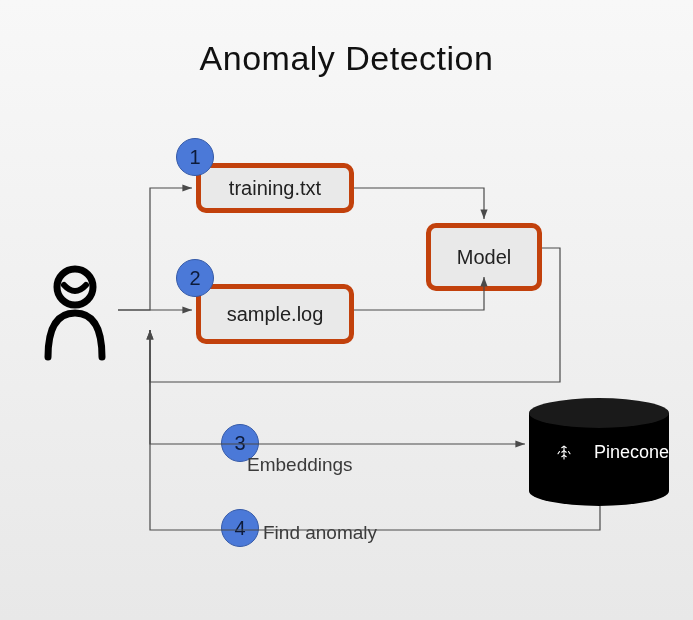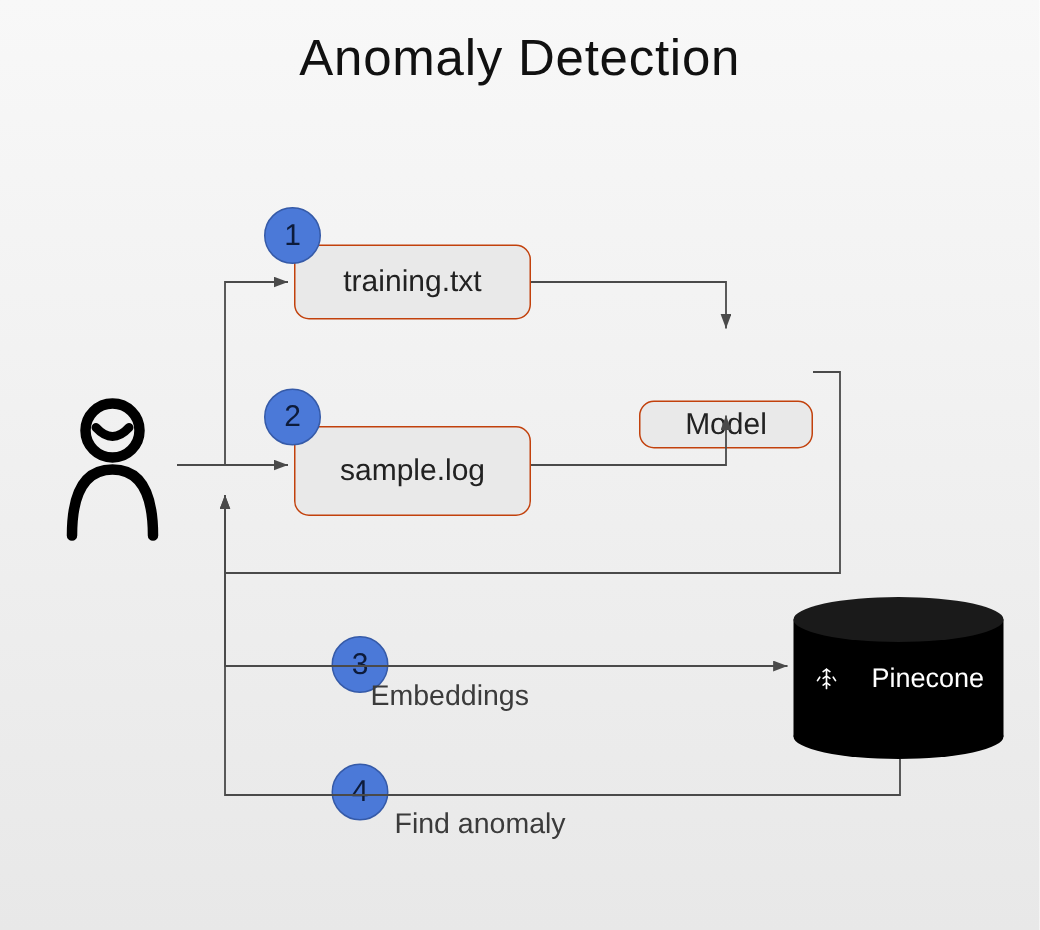--- a/index.html
+++ b/index.html
@@ -9,33 +9,33 @@
     background: linear-gradient(180deg, #f8f8f8 0%, #e8e8e8 100%);
     font-family: -apple-system, BlinkMacSystemFont, "Segoe UI", Arial, sans-serif;
     position: relative;
     overflow: hidden;
   }
   .title {
     text-align: center;
     font-size: 34px;
     font-weight: 500;
     color: #111;
-    padding-top: 20px;
+    padding-top: 39px;
     letter-spacing: 0.5px;
   }
   .canvas {
     position: absolute;
     top: 0; left: 0;
     width: 693px;
     height: 620px;
   }
   .box {
     position: absolute;
     background: #e9e9e9;
-    border: 1px solid #c2410c;
+    border: 5px solid #c2410c;
     border-radius: 10px;
     display: flex;
     align-items: center;
     justify-content: center;
     font-size: 20px;
     color: #222;
   }
   .badge {
     position: absolute;
     width: 38px;
@@ -89,21 +89,21 @@
     position: absolute;
     top: 44px;
     left: 0;
     width: 140px;
     text-align: center;
     color: #fff;
     font-size: 18px;
     z-index: 3;
     display: flex;
     align-items: center;
-    justify-content: center;
+    justify-content: flex-end;
     gap: 21px;
   }
   .pinecone-icon {
     display: inline-block;
     width: 18px; height: 18px;
     vertical-align: middle;
   }
   .edge-label {
     position: absolute;
     font-size: 19px;
@@ -132,21 +132,21 @@
   </div>
 
   <div class="box" style="left:196px; top:163px; width:158px; height:50px;">
     <span>training.txt</span>
   </div>
 
   <div class="box" style="left:196px; top:284px; width:158px; height:60px;">
     <span>sample.log</span>
   </div>
 
-  <div class="box" style="left:426px; top:223px; width:116px; height:32px;margin-top:44px;">
+  <div class="box" style="left:426px; top:223px; width:116px; height:68px;">
     <span>Model</span>
   </div>
 
   <div class="badge" style="left:176px; top:138px;">
       <span>1</span>
     </div>
   <div class="badge" style="left:176px; top:259px;">
       <span>2</span>
     </div>
   <div class="badge" style="left:221px; top:424px;">
@@ -171,21 +171,21 @@
             <path d="M9 17 L12 15 L15 17"></path>
           <path d="M6 10 L4 13"></path>
             <path d="M18 10 L20 13"></path>
         </g>
       </svg>
       <span>Pinecone</span>
     </div>
   </div>
 
   <div class="edge-label" style="left:247px; top:454px;">Embeddings</div>
-  <div class="edge-label" style="left:263px; top:539px;">Find anomaly</div>
+  <div class="edge-label" style="left:263px; top:522px;">Find anomaly</div>
 
   <svg class="arrows">
     <defs>
       <marker id="ah" markerWidth="10" markerHeight="10" refX="8" refY="3" orient="auto">
         <path d="M0,0 L8,3 L0,6 Z" fill="#4a4a4a"></path>
       </marker>
     </defs>
     <g stroke="#4a4a4a" stroke-width="1.2" fill="none">
 
       <path d="M118 310 L150 310 L150 188 L192 188" marker-end="url(#ah)"></path>

